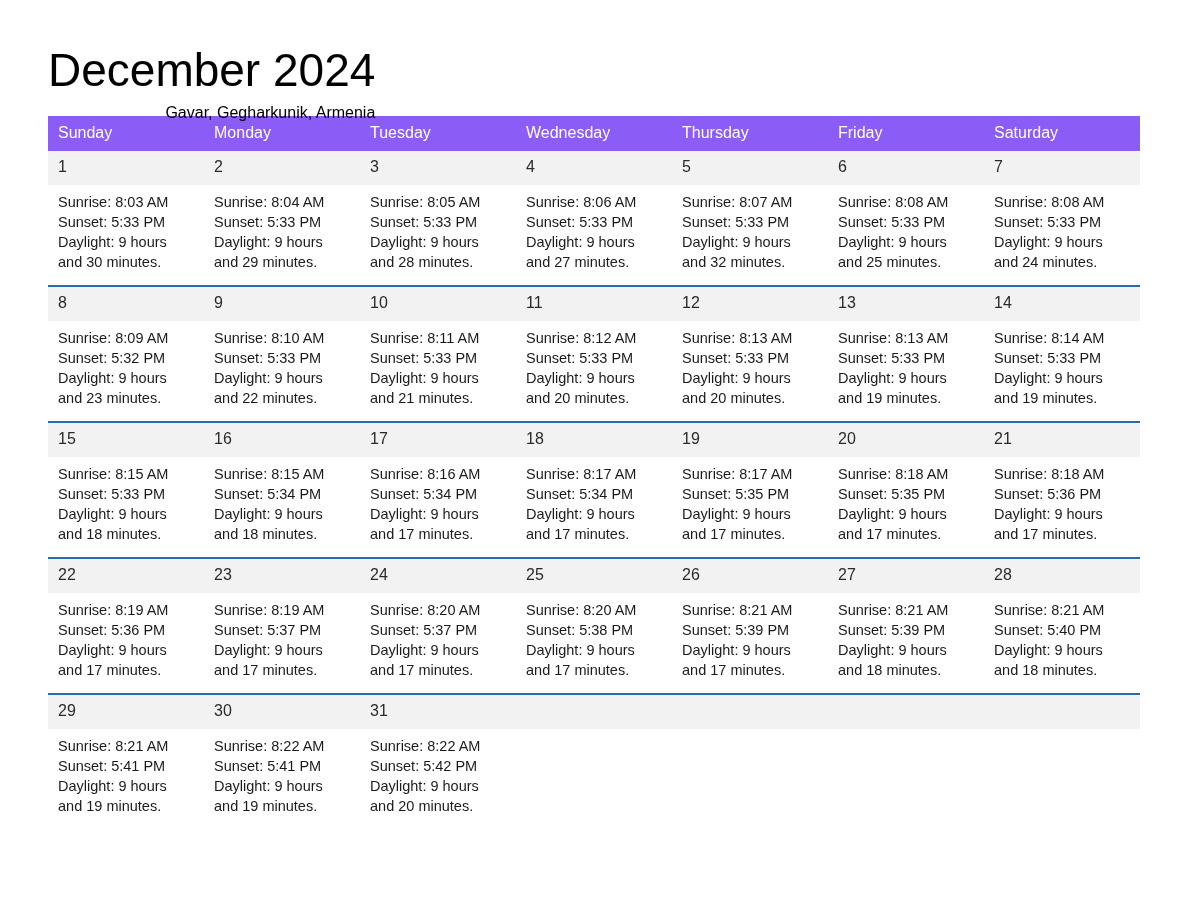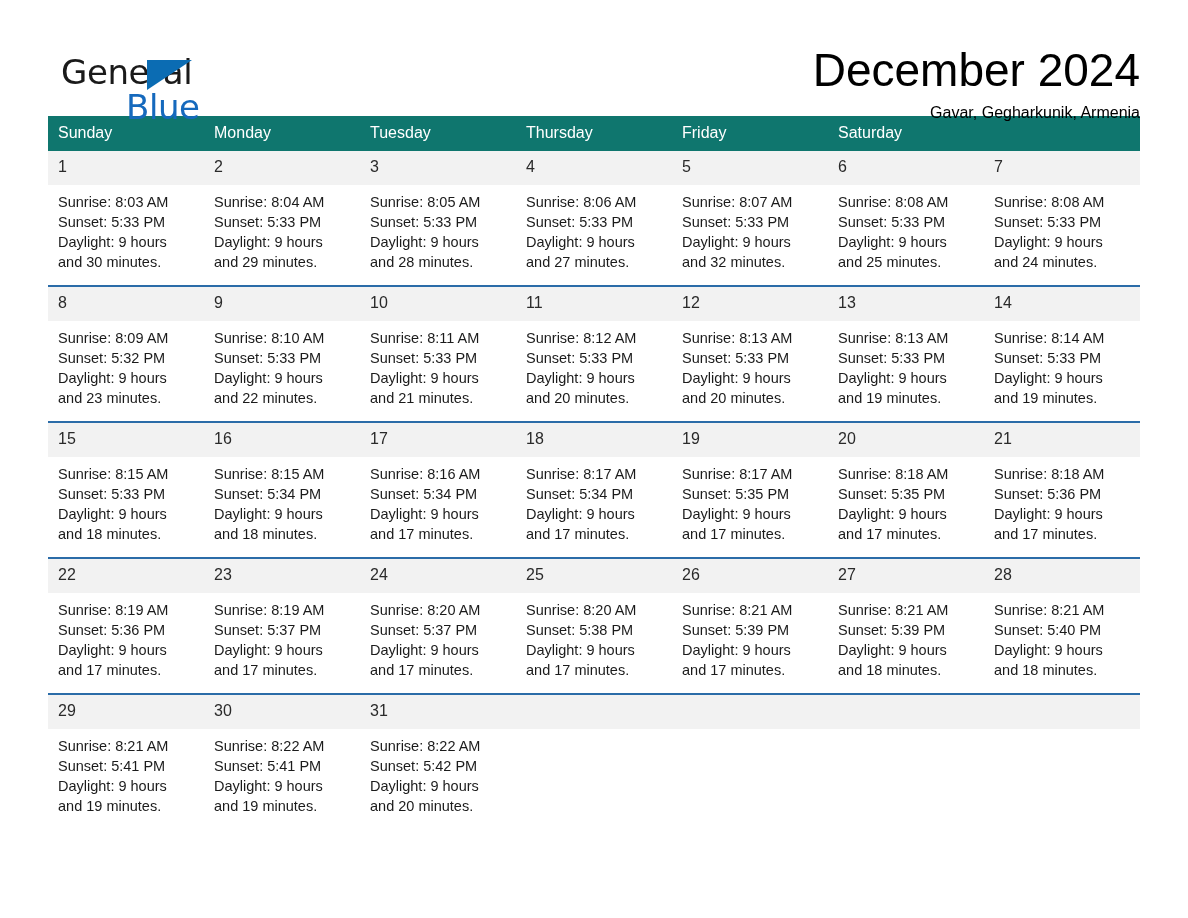--- a/index.html
+++ b/index.html
@@ -86,21 +86,21 @@
   }
 
   
   .calendar {
     margin-top: 12px;
     width: 1092px;
   }
   .week-head {
     display: grid;
     grid-template-columns: repeat(7, 1fr);
-    background: #0f766e;
+    background: #8b5cf6;
   }
   .week-head .dow {
     color: #ffffff;
     font-size: 16px;
     padding: 8px 10px 9px 10px;
     line-height: 1.1;
   }
   .week {
     display: grid;
     grid-template-columns: repeat(7, 1fr);
@@ -135,39 +135,35 @@
   .cell .info div { white-space: nowrap; }
   .cell.empty .info { visibility: hidden; }
 </style>
 </head>
 <body>
 
 <div class="page">
 
   <div class="top">
 
-    <div class="logo">
-      <span class="logo-general">General</span>
-      <span class="logo-tri"></span>
-      <span class="logo-blue">Blue</span>
-    </div>
 
     <div class="title-wrap">
       <div class="cal-title">December 2024</div>
       <div class="cal-sub">Gavar, Gegharkunik, Armenia</div>
     </div>
 
   </div>
 
   <div class="calendar">
 
     <div class="week-head">
       <div class="dow">Sunday</div>
       <div class="dow">Monday</div>
       <div class="dow">Tuesday</div>
+      <div class="dow">Wednesday</div>
       <div class="dow">Thursday</div>
       <div class="dow">Friday</div>
       <div class="dow">Saturday</div>
     </div>
 
     <div class="week first">
       <div class="cell">
           <div class="daynum">1</div>
           <div class="info">
             <div>Sunrise: 8:03 AM</div>

